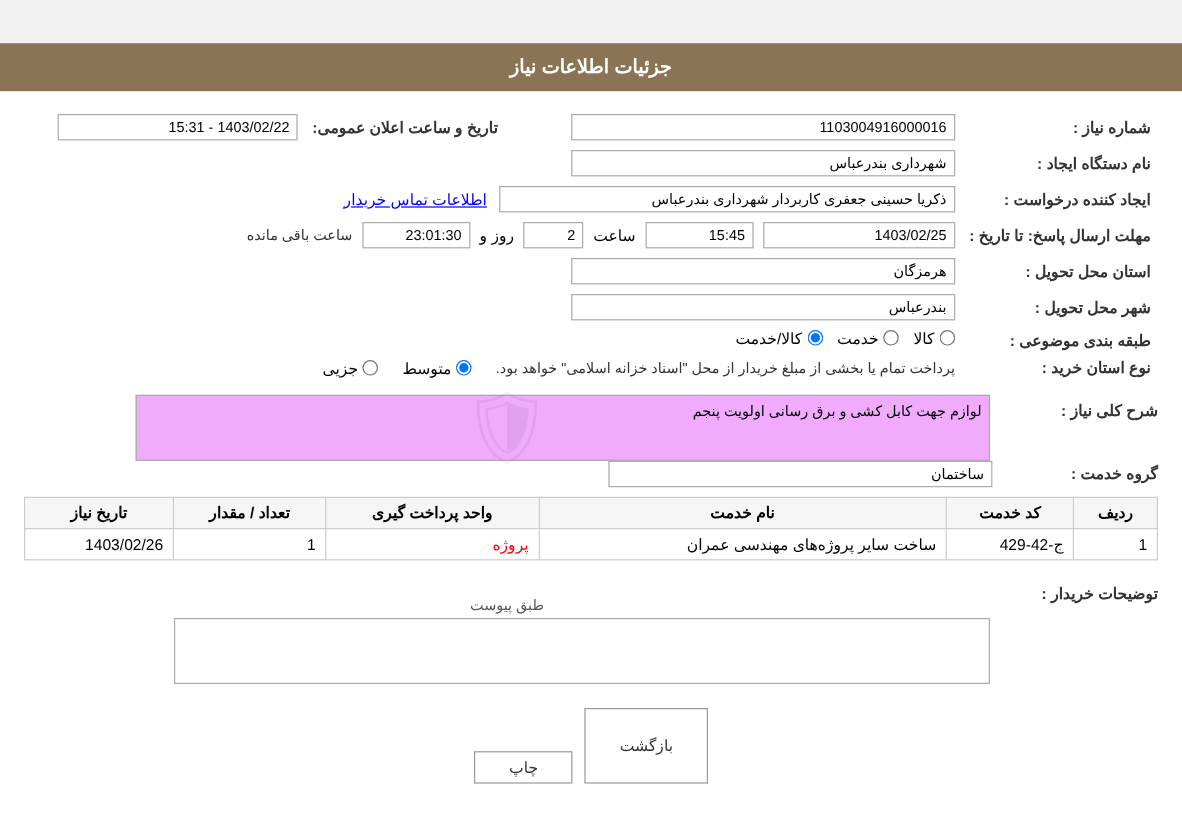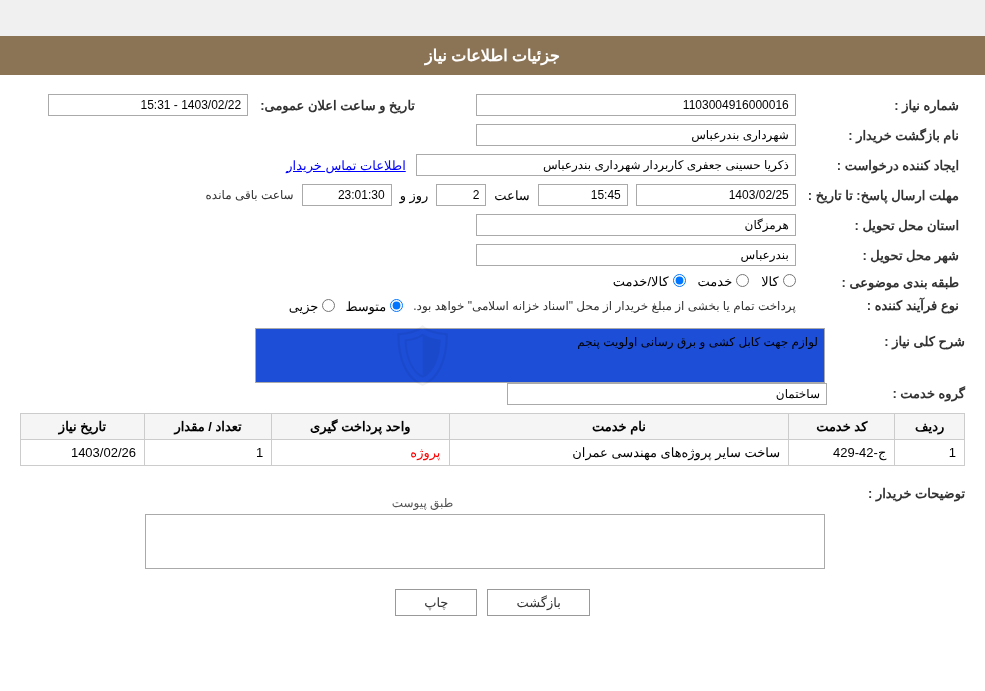--- a/index.html
+++ b/index.html
@@ -63,24 +63,24 @@
       gap: 12px;
       align-items: center;
     }
     .radio-item {
       display: inline-flex;
       align-items: flex-start;
       gap: 4px;
     }
     .description-box {
       border: 1px solid #aaa;
-      background: #1d4ed8;
+      background: #f0abfc;
       padding: 6px;
       min-height: 55px;
-      width: 570px;
+      width: 712px;
       direction: rtl;
       font-size: 12px;
     }
     .data-table {
       width: 100%;
       border-collapse: collapse;
       margin-top: 8px;
     }
     .data-table th {
       background: #f5f5f5;
@@ -116,20 +116,21 @@
     .btn {
       padding: 5px 28px;
       font-family: Tahoma, Arial, sans-serif;
       font-size: 13px;
       cursor: pointer;
       border: 1px solid #999;
     }
     .btn-print {
       background: #fff;
       color: #333;
+      margin-top: 36px;
     }
     .btn-back {
       background: #fff;
       color: #333;
     }
     .section-header {
       font-weight: bold;
       font-size: 14px;
       padding: 6px 0 2px 0;
       border-bottom: 1px solid #ddd;
@@ -163,21 +164,21 @@
         <td class="label-cell">شماره نیاز :</td>
         <td>
           <input type="text" class="input-box input-wide" value="1103004916000016" readonly="" style="">
         </td>
         <td class="label-cell" style="padding-right:20px;">تاریخ و ساعت اعلان عمومی:</td>
         <td>
           <input type="text" class="input-box" style="width: 200px;" value="1403/02/22 - 15:31" readonly="">
         </td>
       </tr>
       <tr>
-        <td class="label-cell">نام بازگشت خریدار :</td>
+        <td class="label-cell">نام دستگاه ایجاد :</td>
         <td>
           <input type="text" class="input-box input-wide" value="شهرداری بندرعباس" readonly="" style="">
         </td>
         <td></td>
             <td></td>
       </tr>
       <tr>
         <td class="label-cell">ایجاد کننده درخواست :</td>
         <td colspan="3">
           <span style="display:inline-flex; align-items:center; gap:10px;">
@@ -229,23 +230,23 @@
               <span>خدمت</span>
             </span>
             <span class="radio-item">
               <input type="radio" name="tabaghe" checked="" style="">
               <span>کالا/خدمت</span>
             </span>
           </span>
         </td>
       </tr>
       <tr>
-        <td class="label-cell">نوع فرآیند کننده :</td>
+        <td class="label-cell">نوع استان خرید :</td>
         <td colspan="3">
-          <span style="display:inline-flex; align-items:center; gap:10px; flex-direction:row-reverse;">
+          <span style="display:inline-flex; align-items:center; gap:20px; flex-direction:row-reverse;">
             <span class="radio-item">
               <input type="radio" name="farayand" style="">
               <span>جزیی</span>
             </span>
             <span class="radio-item">
               <input type="radio" name="farayand" checked="" style="">
               <span>متوسط</span>
             </span>
             <span style="font-size:12px; color:#333;">پرداخت تمام یا بخشی از مبلغ خریدار از محل "اسناد خزانه اسلامی" خواهد بود.</span>
           </span>

